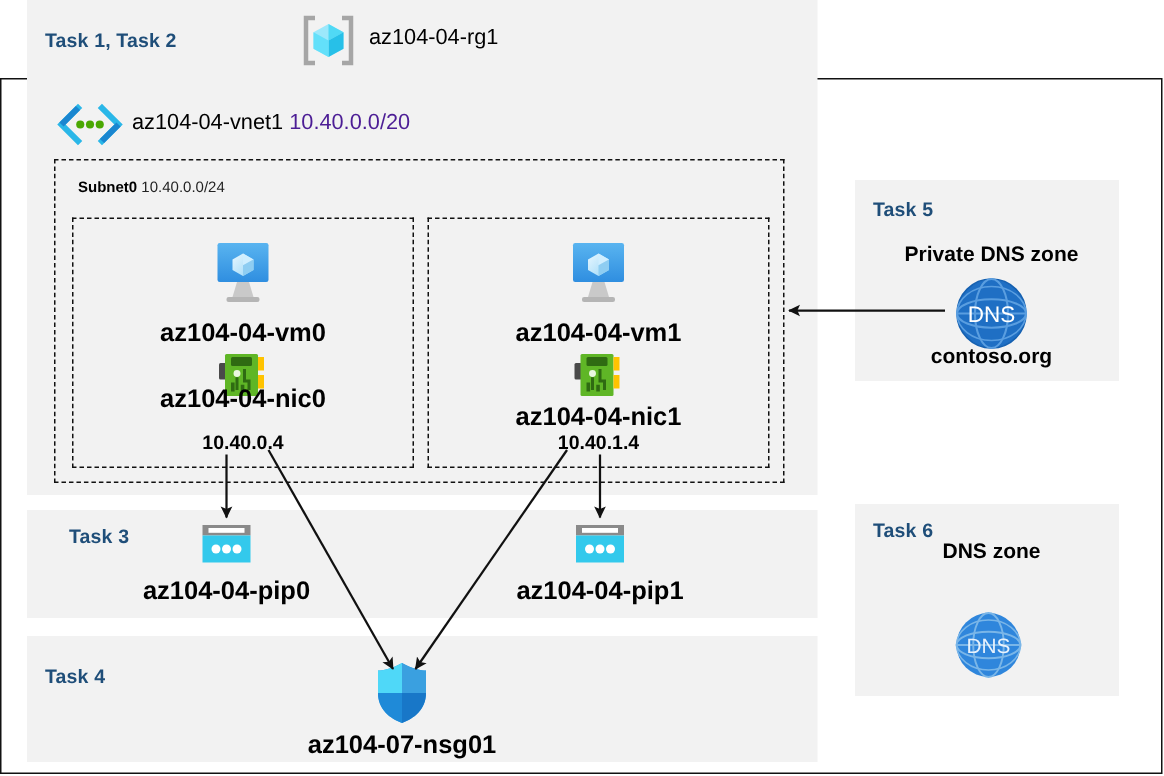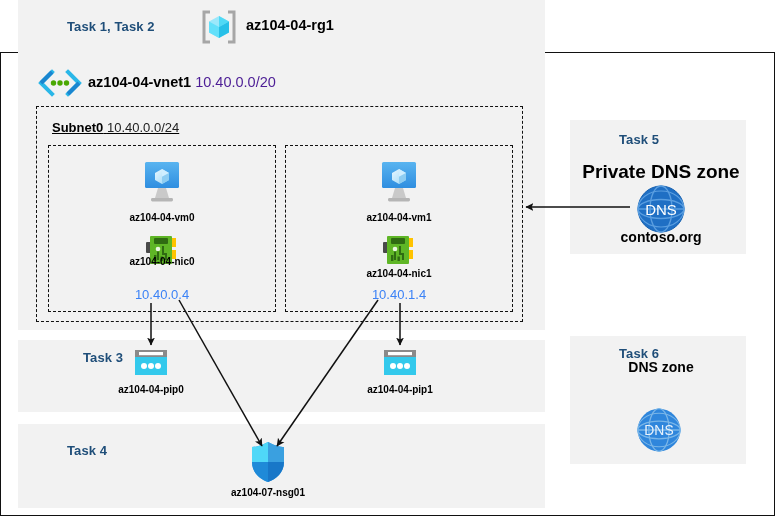--- a/index.html
+++ b/index.html
@@ -4,41 +4,41 @@
 <style>
   html,body{margin:0;padding:0;background:#fff;}
   body{width:776px;height:517px;position:relative;overflow:hidden;
        font-family:"Liberation Sans",sans-serif;color:#000;}
 
   .stage{position:absolute;left:0;top:0;width:776px;height:517px;}
 
   
   .panel{position:absolute;background:#f2f2f2;}
   .task-label{position:absolute;font-weight:bold;font-size:13px;color:#1f4e79;
-              letter-spacing:.1px;white-space:nowrap;margin-left:37px;}
+              letter-spacing:.1px;white-space:nowrap;}
 
   
   .rg-frame{position:absolute;left:0;top:52px;width:775px;height:464px;
             border:1.5px solid #111;box-sizing:border-box;background:transparent;}
 
   
   .dash{position:absolute;border:1.6px dashed #111;box-sizing:border-box;}
 
   
   .hdr{position:absolute;white-space:nowrap;font-size:14.5px;}
-  .hdr b{font-weight:bold;}
+  .hdr b{font-weight:normal;}
   .hdr .plain{font-weight:normal;color:#4c1d95;}
-  .sub-hdr{position:absolute;white-space:nowrap;font-size:13px;text-decoration:underline;}
+  .sub-hdr{position:absolute;white-space:nowrap;font-size:10px;}
   .sub-hdr b{font-weight:bold;}
   .sub-hdr .plain{font-weight:normal;color:#222;}
 
   .node-label{position:absolute;white-space:nowrap;text-align:center;
-              font-size:10px;font-weight:bold;color:#000;}
+              font-size:17px;font-weight:bold;color:#000;}
   .node-sub{position:absolute;white-space:nowrap;text-align:left;
-            font-size:13px;font-weight:normal;color:#3b82f6;}
+            font-size:13px;font-weight:bold;color:#000000;}
   .center{transform:translateX(-50%);}
 
   
   .icon{position:absolute;text-align:right;}
   svg{display:block;overflow:visible;}
 
   .arrows{position:absolute;left:0;top:0;width:776px;height:517px;pointer-events:none;}
 </style>
 </head>
 <body>
@@ -194,21 +194,21 @@
       <path d="M19 2 C12 6 6 7 3 7 L3 22 L19 22 Z" fill="#4fd8f8"></path>
       <path d="M19 2 C26 6 32 7 35 7 L35 22 L19 22 Z" fill="#3aa0e0"></path>
       <path d="M3 22 L19 22 L19 42 C11 39 3 33 3 22 Z" fill="#1f8ad8"></path>
       <path d="M35 22 L19 22 L19 42 C27 39 35 33 35 22 Z" fill="#1877c8"></path>
     </svg>
   </div>
   <div class="node-label center" style="left:268px;top:487px;">az104-07-nsg01</div>
 
   <div class="panel" style="left:570px;top:120px;width:176px;height:134px;"></div>
   <div class="task-label" style="left:582px;top:132px;">Task 5</div>
-  <div class="node-label center" style="left:661px;top:161px;font-size:19px;">Private DNS zone</div>
+  <div class="node-label center" style="left:661px;top:161px;font-size:14px;">Private DNS zone</div>
 
   <div class="icon" style="left:634px;top:184px;">
     <svg width="54" height="50" viewBox="0 0 54 50">
       <circle cx="27" cy="25" r="23" fill="#1f6fc4"></circle>
       <circle cx="27" cy="25" r="23" fill="none" stroke="#1560b0" stroke-width="1"></circle>
       <ellipse cx="27" cy="25" rx="11" ry="23" fill="none" stroke="#5a9ee0" stroke-width="1.4"></ellipse>
       <line x1="4" y1="25" x2="50" y2="25" stroke="#5a9ee0" stroke-width="1.4"></line>
       <ellipse cx="27" cy="25" rx="23" ry="9.5" fill="none" stroke="#5a9ee0" stroke-width="1.4"></ellipse>
       <ellipse cx="27" cy="25" rx="23" ry="18" fill="none" stroke="#5a9ee0" stroke-width="1.1"></ellipse>
       <text x="27" y="30.5" font-family="Liberation Sans, sans-serif" font-size="15" fill="#ffffff" text-anchor="middle">DNS</text>

